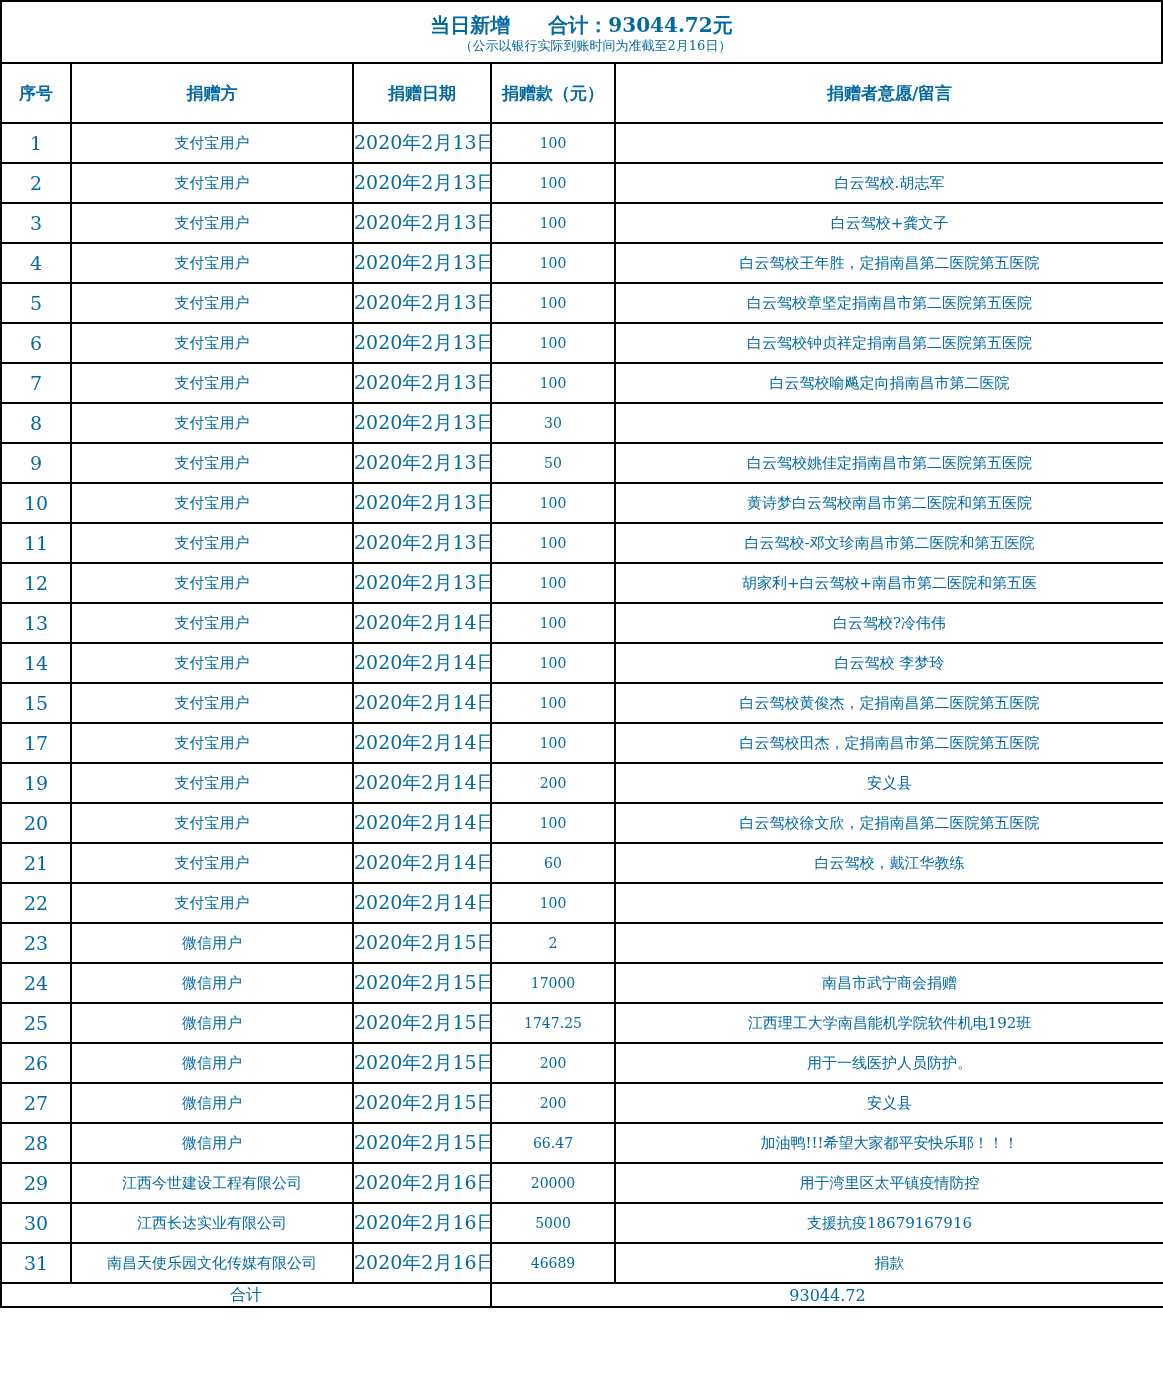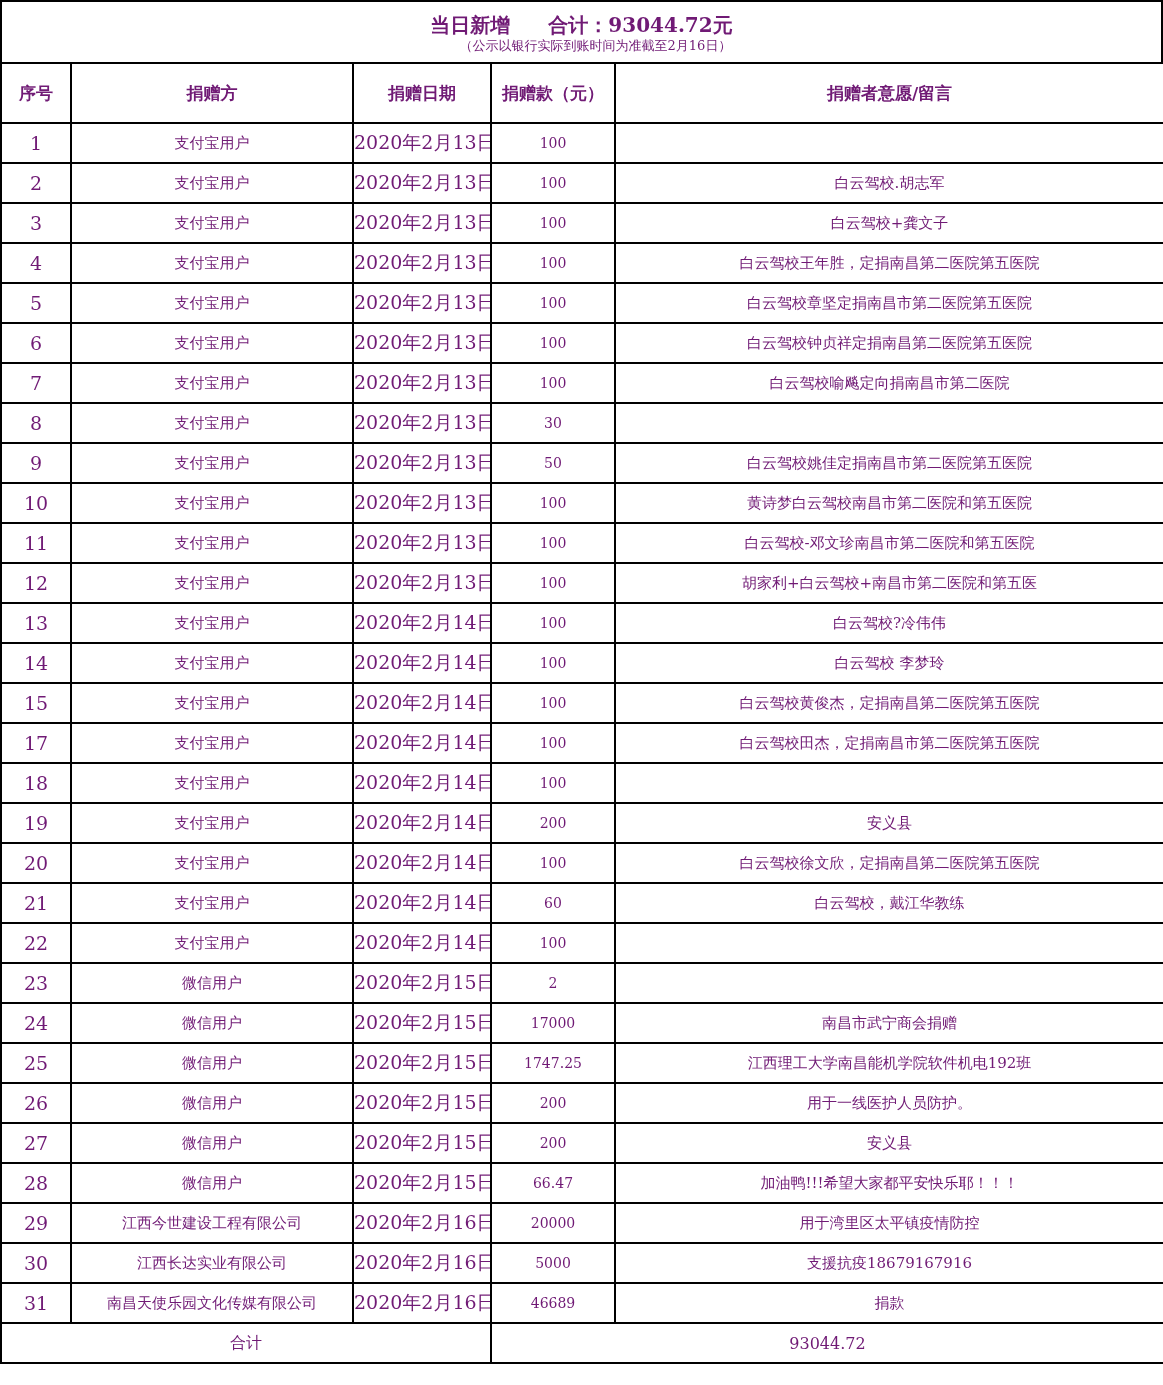--- a/index.html
+++ b/index.html
@@ -5,21 +5,21 @@
   html, body {
     margin: 0;
     padding: 0;
     background: #ffffff;
   }
   .sheet {
     width: 1163px;
     height: 1385px;
     box-sizing: border-box;
     background: #ffffff;
-    color: #701a75;
+    color: #0369a1;
     font-family: "DejaVu Serif", serif;
     position: relative;
   }
   .title-block {
     box-sizing: border-box;
     height: 62px;
     border-top: 2px solid #000;
     border-left: 2px solid #000;
     border-right: 2px solid #000;
     text-align: center;
@@ -62,21 +62,21 @@
   td.col-seq   { font-size: 19px; }
   td.col-donor { font-size: 15px; }
   td.col-date  { font-size: 19px; }
   td.col-amount{ font-size: 14px; margin-left: 12px; }
   td.col-msg   {
     font-size: 15px;
     text-align: left;
     padding-left: 4px;
     margin-left: 19px;
   }
-  tfoot tr { height: 40px; }
+  tfoot tr { height: 24px; }
   tfoot td {
     font-size: 16px;
     border-top-width: 3px;
     border-bottom-width: 3px;
   }
 </style>
 </head>
 <body>
 
 <div class="sheet">
@@ -212,27 +212,20 @@
           <td class="col-msg">白云驾校黄俊杰，定捐南昌第二医院第五医院</td>
         </tr>
         <tr>
           <td class="col-seq">17</td>
           <td class="col-donor">支付宝用户</td>
           <td class="col-date">2020年2月14日</td>
           <td class="col-amount">100</td>
           <td class="col-msg">白云驾校田杰，定捐南昌市第二医院第五医院</td>
         </tr>
         <tr>
-          <td class="col-seq">18</td>
-          <td class="col-donor">支付宝用户</td>
-          <td class="col-date">2020年2月14日</td>
-          <td class="col-amount">100</td>
-          <td class="col-msg"></td>
-        </tr>
-        <tr>
           <td class="col-seq">19</td>
           <td class="col-donor">支付宝用户</td>
           <td class="col-date">2020年2月14日</td>
           <td class="col-amount">200</td>
           <td class="col-msg">安义县</td>
         </tr>
         <tr>
           <td class="col-seq">20</td>
           <td class="col-donor">支付宝用户</td>
           <td class="col-date">2020年2月14日</td>

